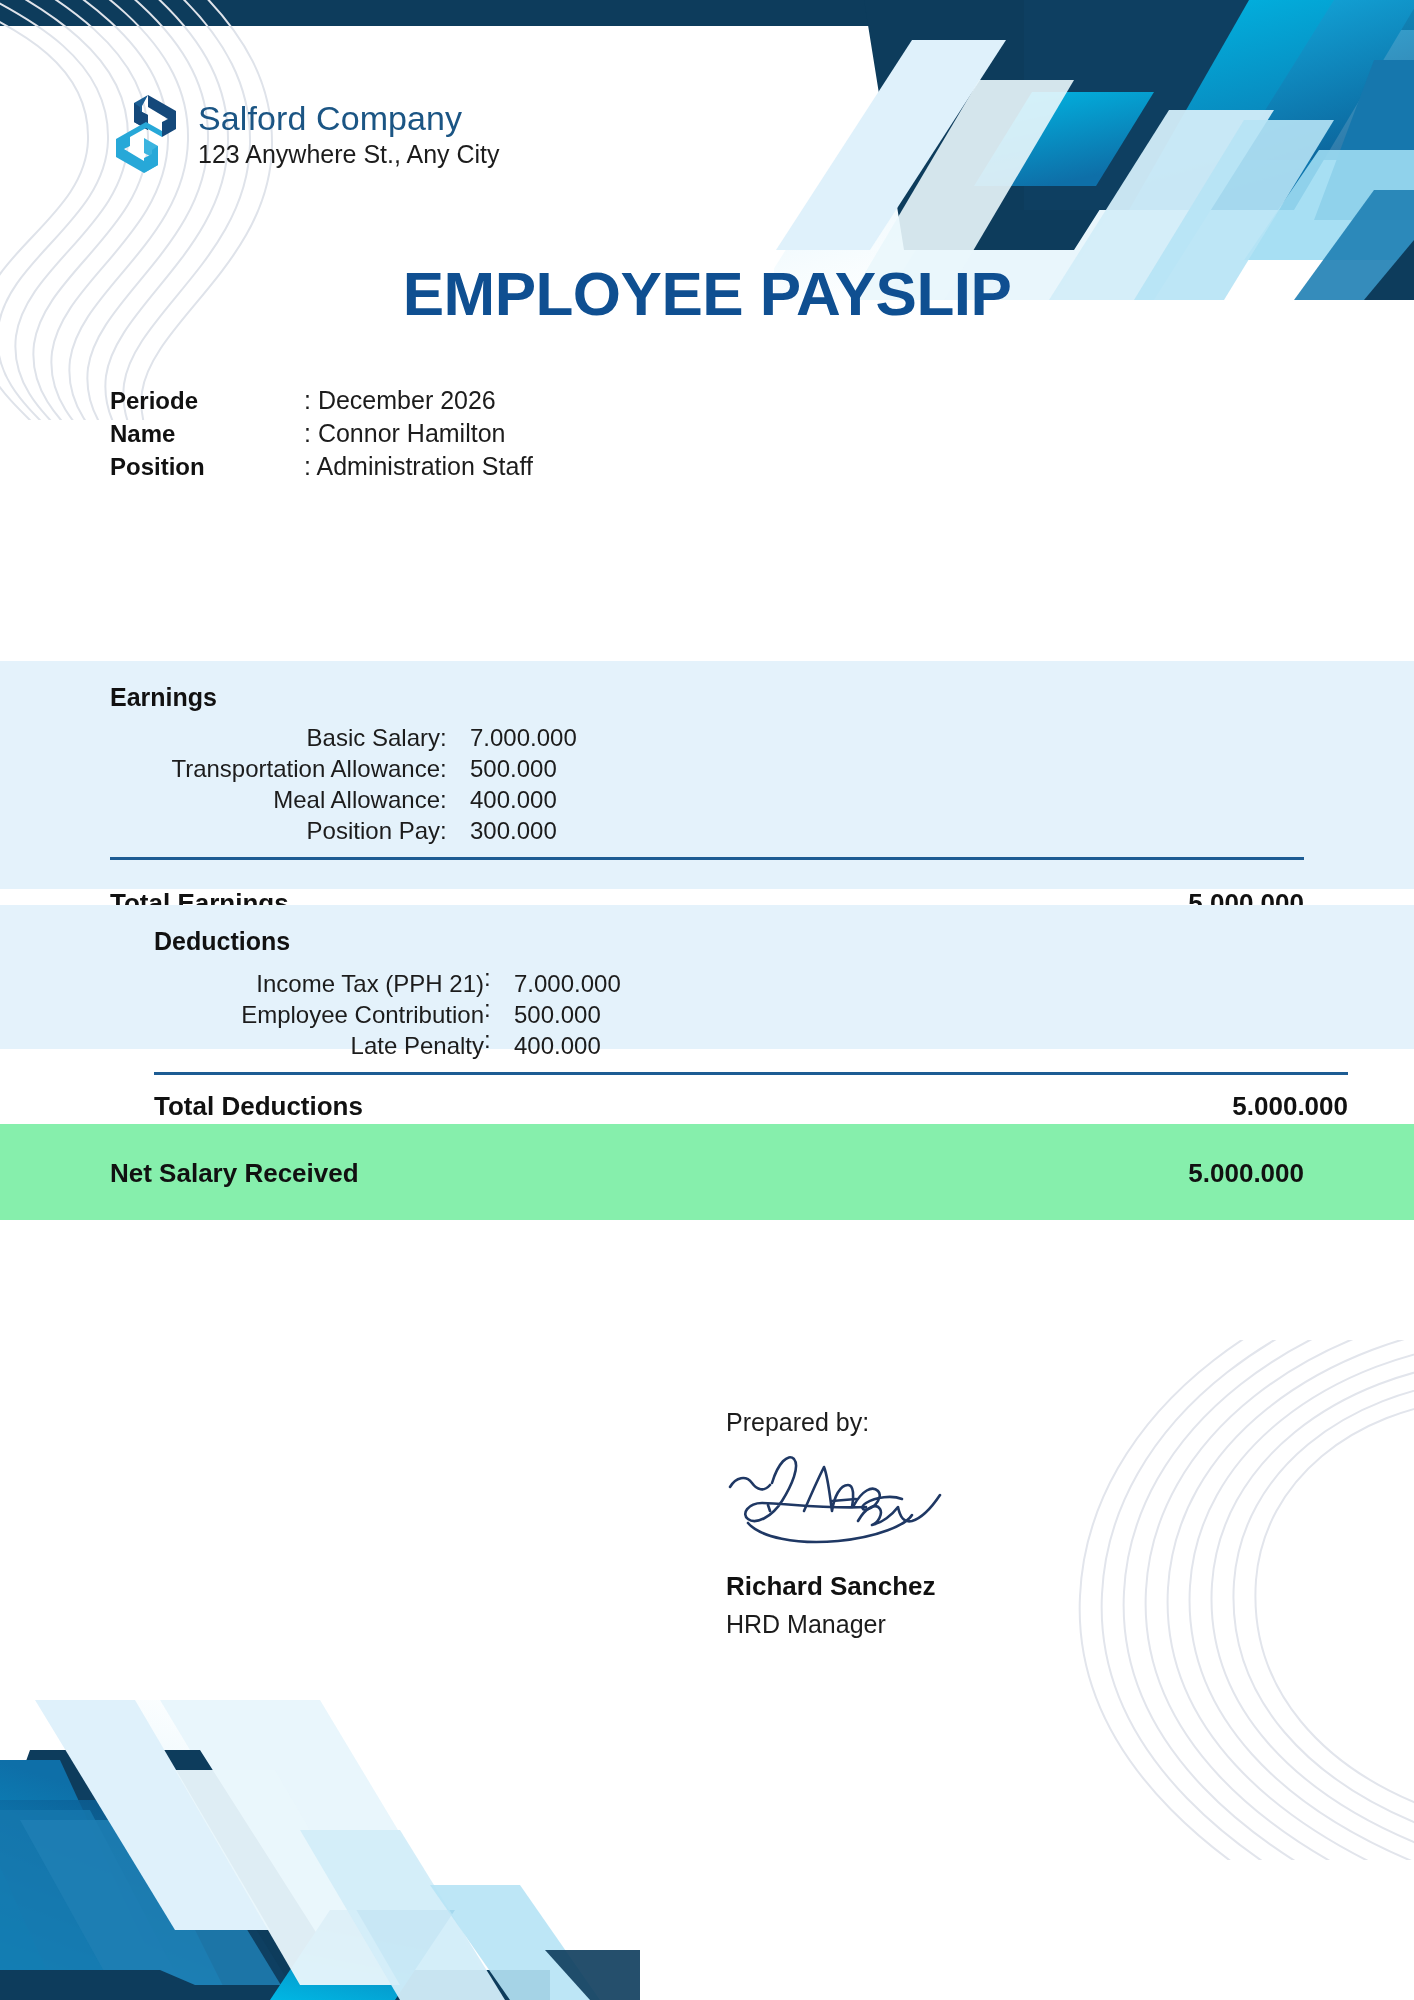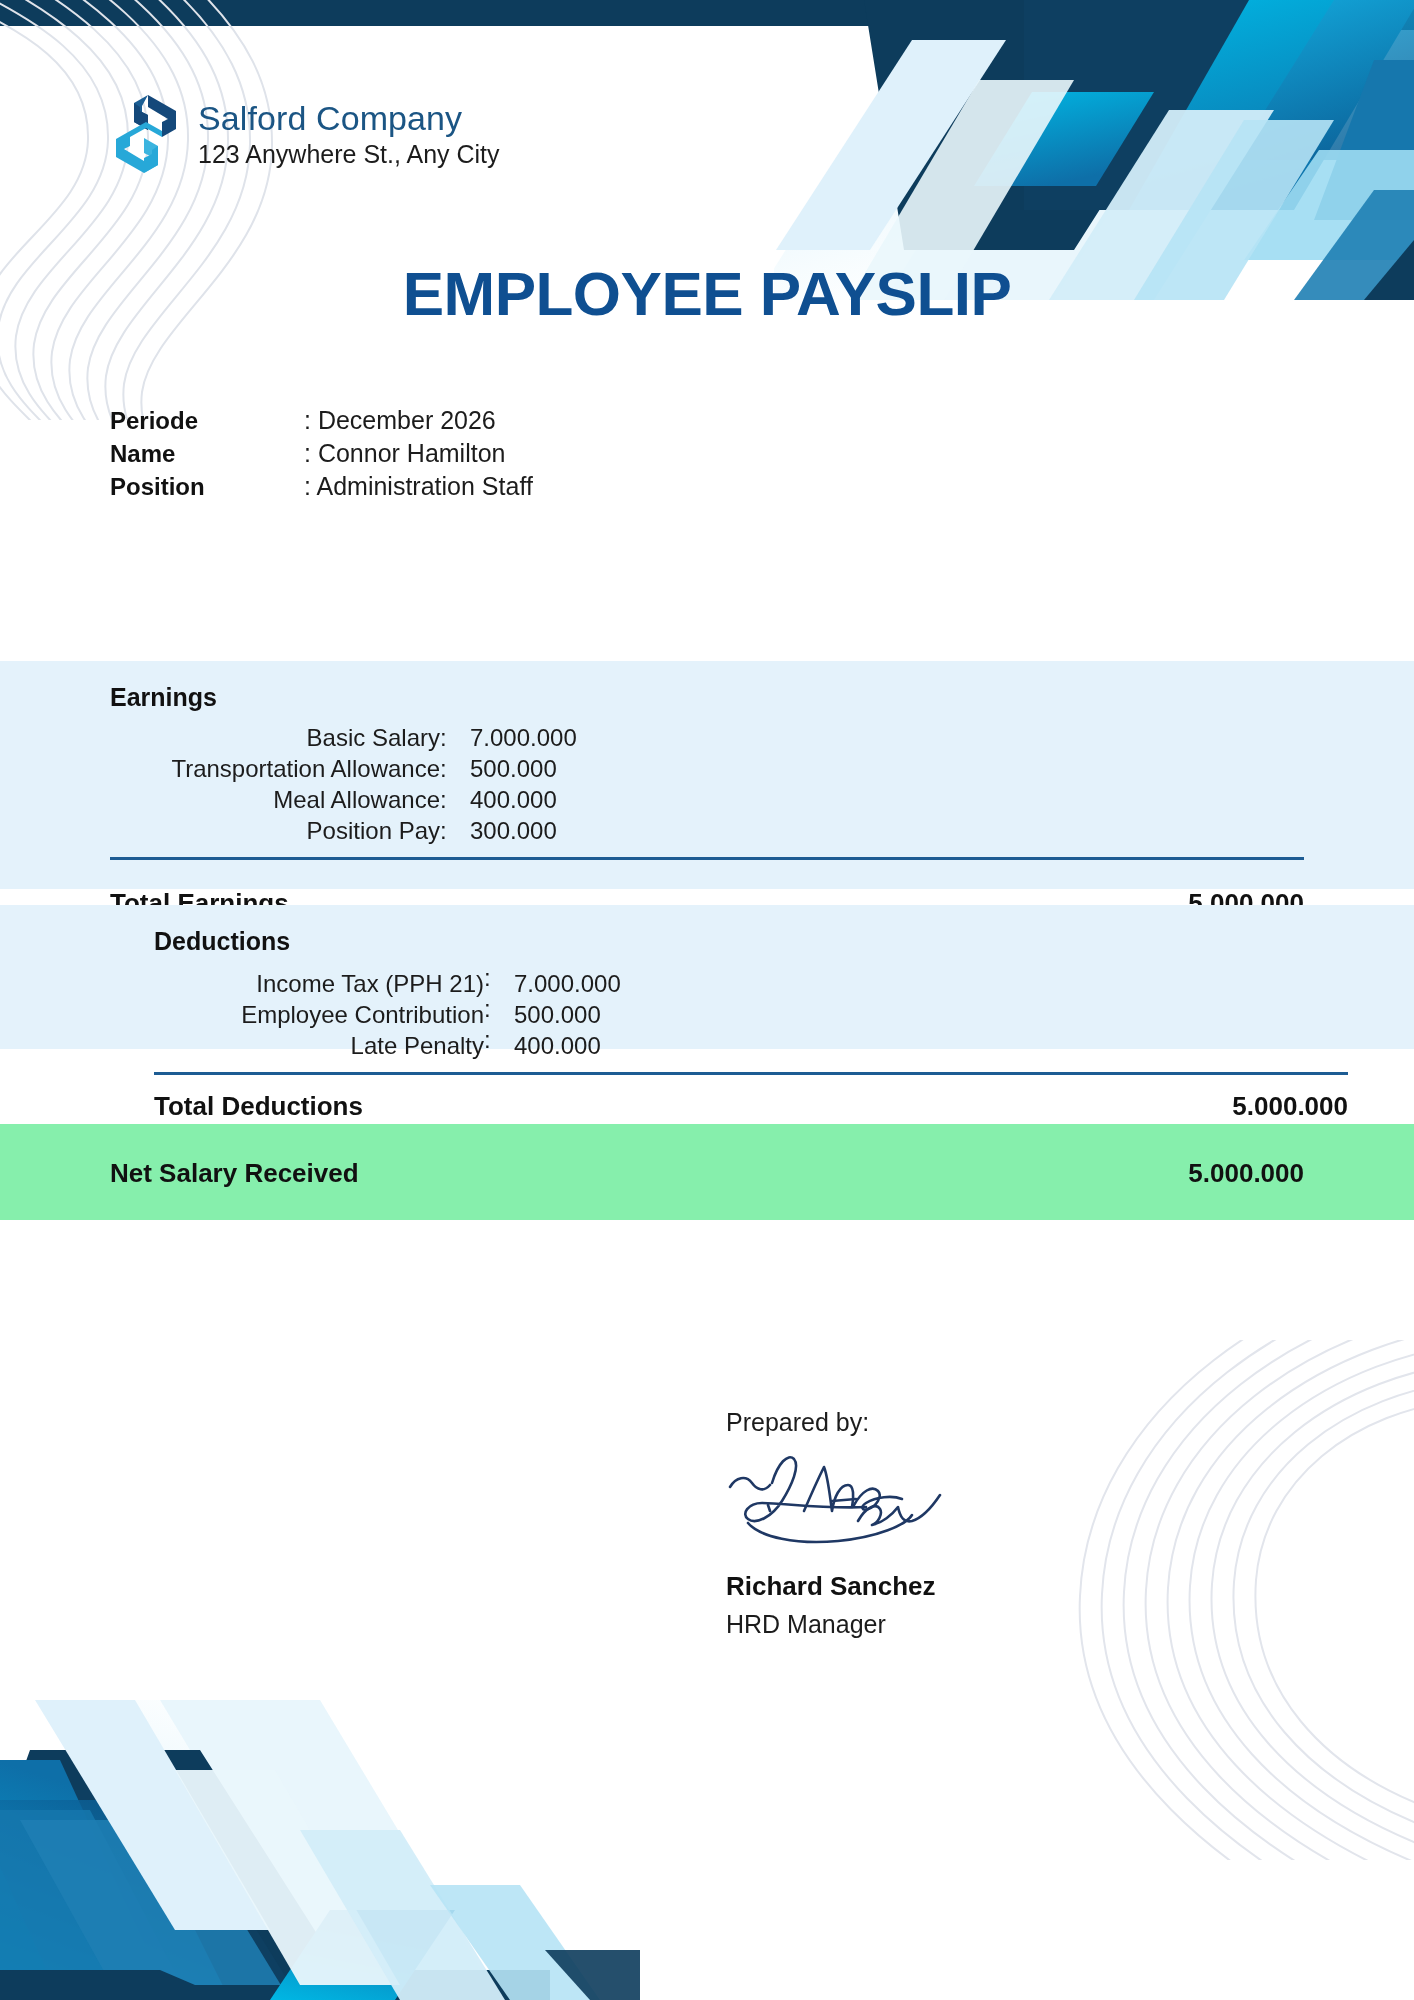--- a/index.html
+++ b/index.html
@@ -64,21 +64,21 @@
     text-align: center;
     font-size: 62px;
     font-weight: bold;
     color: #0f4f91;
     letter-spacing: -0.5px;
   }
 
   
   .meta {
     position: absolute;
-    top: 406px;
+    top: 386px;
     left: 110px;
     width: 700px;
   }
   .meta-row {
     display: flex;
     align-items: baseline;
     height: 33px;
   }
   .meta-label {
     width: 194px;

